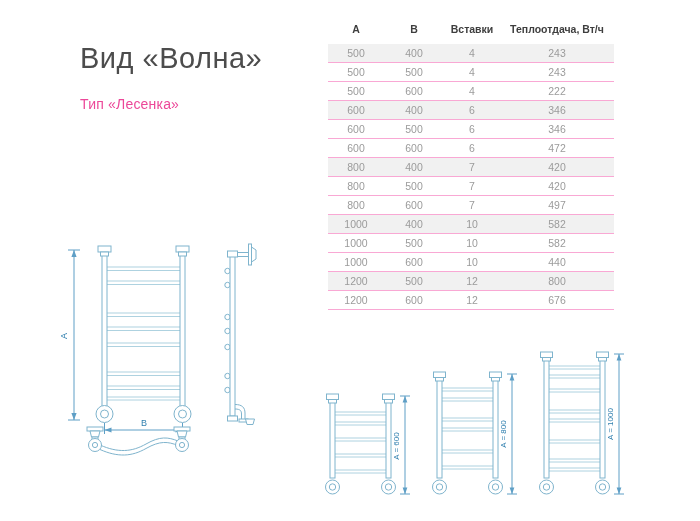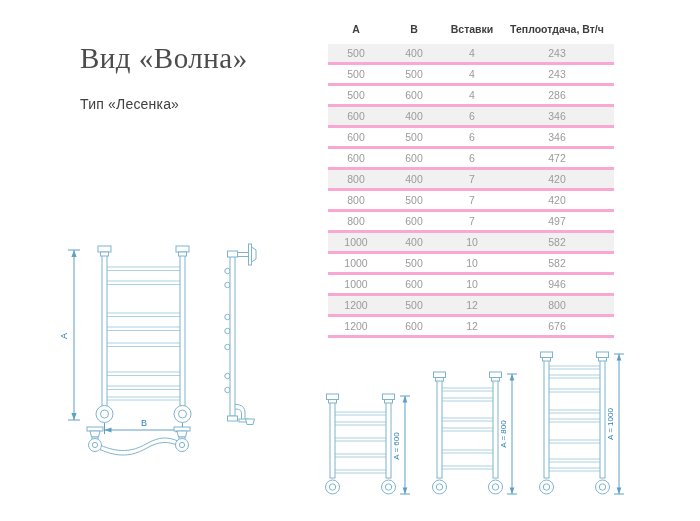--- a/index.html
+++ b/index.html
@@ -5,40 +5,40 @@
   :root{
     --c-line:#7fb4cd; --c-light:#aed2e0; --c-dim:#5e9fc6; --c-label:#2f7fae;
   }
   html,body{margin:0;padding:0;}
   body{
     width:700px;height:521px;position:relative;background:#ffffff;overflow:hidden;
     font-family:"Liberation Sans",sans-serif;
   }
   .page-title{
     position:absolute;left:80px;top:42px;
-    font-family:Liberation Serif, serif;font-size:29px;color:#4c4c4c;letter-spacing:.5px;
+    font-family:Liberation Sans, sans-serif;font-size:29px;color:#4c4c4c;letter-spacing:.5px;
   }
   .page-subtitle{
-    position:absolute;left:80px;top:96px;font-size:14px;color:#404040;letter-spacing:.2px;
+    position:absolute;left:80px;top:96px;font-size:14px;color:#ec4899;letter-spacing:.2px;
   }
   table.spec{
     position:absolute;left:328px;top:18px;width:286px;border-collapse:collapse;table-layout:fixed;
   }
   table.spec col.c1{width:56px}
   table.spec col.c2{width:60px}
   table.spec col.c3{width:56px}
   table.spec col.c4{width:114px}
   table.spec th{
     font-size:10.5px;font-weight:bold;color:#3e3e3e;text-align:center;
     padding:5px 0 9px 0;white-space:nowrap;
   }
   table.spec td{
     font-size:10.5px;color:#9b9b9b;text-align:center;height:18px;padding:0;
   }
-  table.spec tbody tr{border-bottom:3px solid #f9a8d4;margin-top:45px;}
+  table.spec tbody tr{border-bottom:1px solid #f9a8d4;margin-top:45px;}
   table.spec tbody tr.shaded td{background:#f1f1f1;}
   svg{position:absolute;overflow:visible;}
   .s-mid{stroke:var(--c-line);fill:#fff;stroke-width:1;}
   .s-mid-n{stroke:var(--c-line);fill:none;stroke-width:1;}
   .s-light{stroke:var(--c-light);fill:#fff;stroke-width:1;}
   .s-dim{stroke:var(--c-dim);fill:none;stroke-width:1;}
   .f-dim{fill:var(--c-dim);stroke:none;}
   .lbl{fill:var(--c-label);font-family:"Liberation Sans",sans-serif;}
 </style>
 </head>
@@ -72,21 +72,21 @@
       <tr>
         <td>500</td>
         <td>500</td>
         <td>4</td>
         <td>243</td>
       </tr>
       <tr>
         <td>500</td>
         <td>600</td>
         <td>4</td>
-        <td>286</td>
+        <td>222</td>
       </tr>
       <tr class="shaded">
         <td>600</td>
         <td>400</td>
         <td>6</td>
         <td>346</td>
       </tr>
       <tr>
         <td>600</td>
         <td>500</td>
@@ -126,21 +126,21 @@
       <tr>
         <td>1000</td>
         <td>500</td>
         <td>10</td>
         <td>582</td>
       </tr>
       <tr>
         <td>1000</td>
         <td>600</td>
         <td>10</td>
-        <td>946</td>
+        <td>440</td>
       </tr>
       <tr class="shaded">
         <td>1200</td>
         <td>500</td>
         <td>12</td>
         <td>800</td>
       </tr>
       <tr>
         <td>1200</td>
         <td>600</td>

